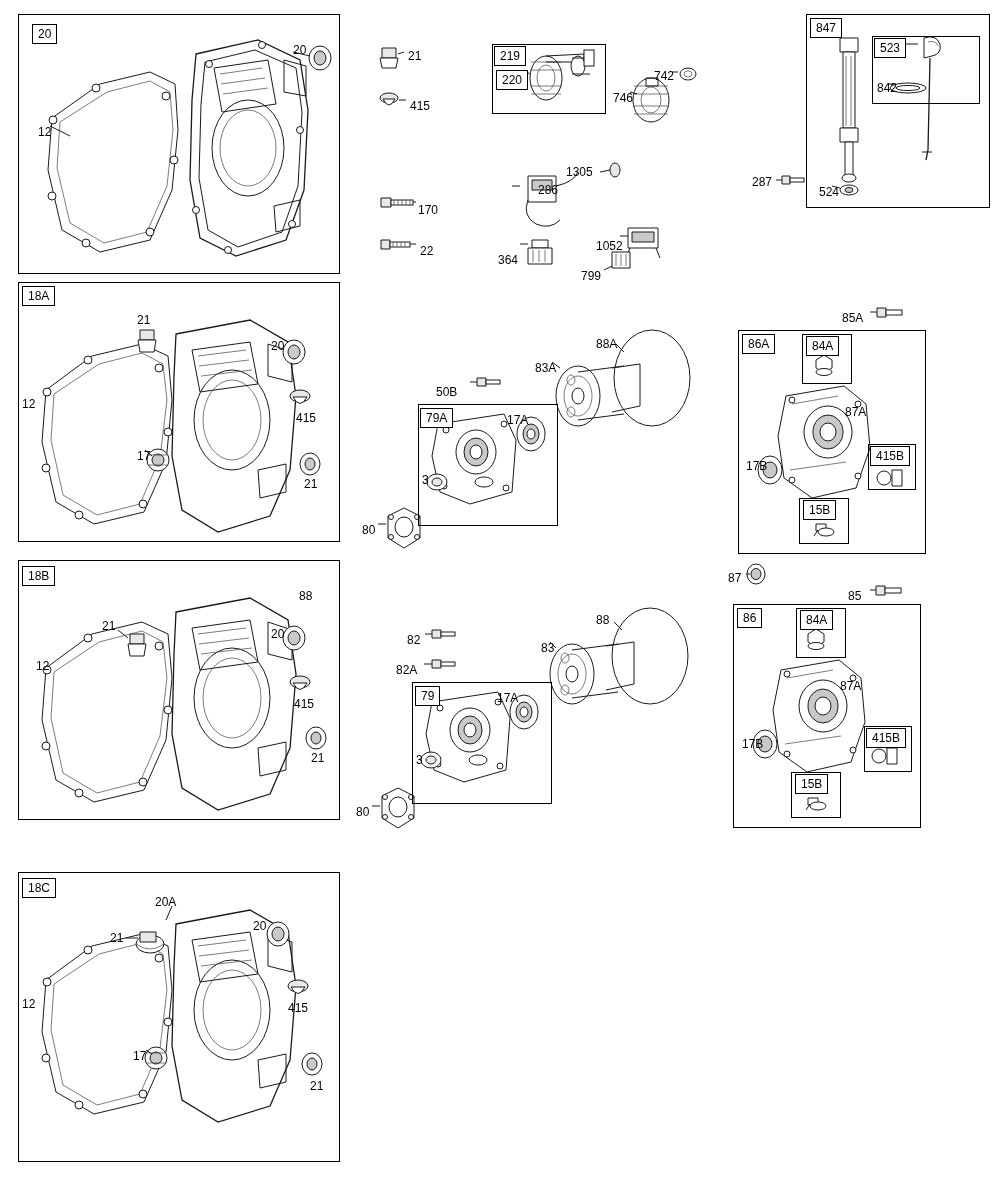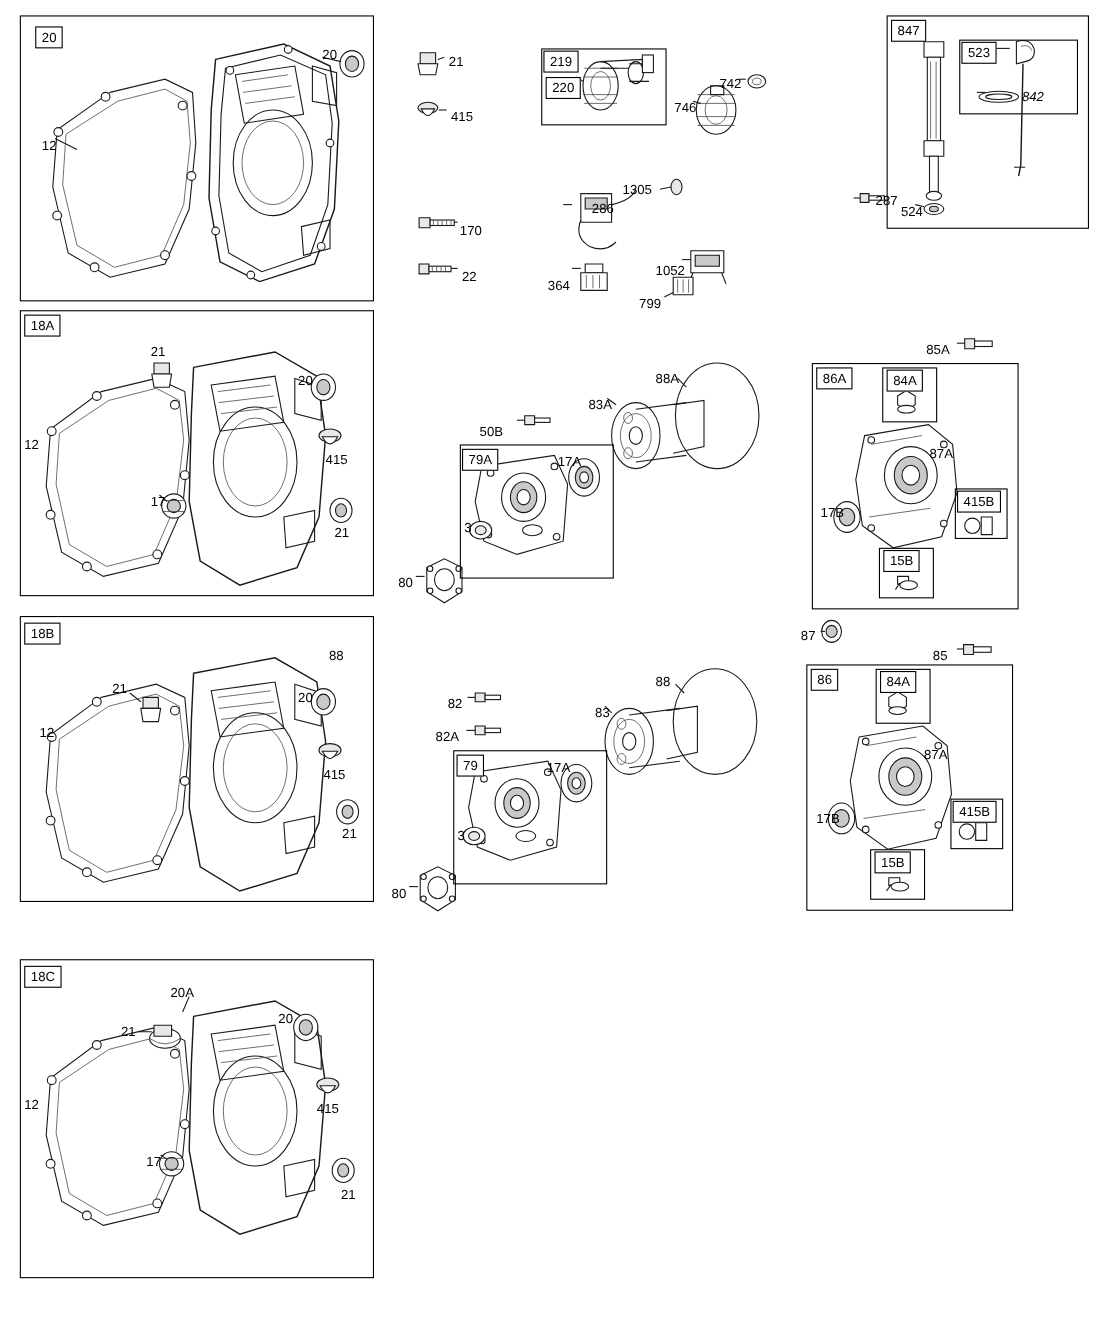--- a/index.html
+++ b/index.html
@@ -420,22 +420,22 @@
 <div class="lbl" style="left:418px;top:204px;">170</div>
 <div class="lbl" style="left:420px;top:245px;">22</div>
 <div class="boxlbl" style="left:496px;top:70px;">220</div>
 <div class="lbl" style="left:654px;top:70px;">742</div>
 <div class="lbl" style="left:613px;top:92px;text-align:center;">746</div>
 <div class="lbl" style="left:494px;top:184px;margin-left:44px;">286</div>
 <div class="lbl" style="left:566px;top:166px;">1305</div>
 <div class="lbl" style="left:498px;top:254px;">364</div>
 <div class="lbl" style="left:596px;top:240px;">1052</div>
 <div class="lbl" style="left:581px;top:270px;">799</div>
-<div class="lbl" style="left:752px;top:176px;margin-left:44px;">287</div>
-<div class="lbl" style="left:929px;top:82px;font-style:italic;">842</div>
+<div class="lbl" style="left:752px;top:176px;">287</div>
+<div class="lbl" style="left:877px;top:82px;">842</div>
 <div class="lbl" style="left:819px;top:186px;">524</div>
 
 <div class="lbl" style="left:137px;top:314px;">21</div>
 <div class="lbl" style="left:271px;top:340px;">20</div>
 <div class="lbl" style="left:22px;top:398px;">12</div>
 <div class="lbl" style="left:296px;top:412px;">415</div>
 <div class="lbl" style="left:137px;top:450px;">17</div>
 <div class="lbl" style="left:304px;top:478px;">21</div>
 
 <div class="lbl" style="left:596px;top:338px;">88A</div>

